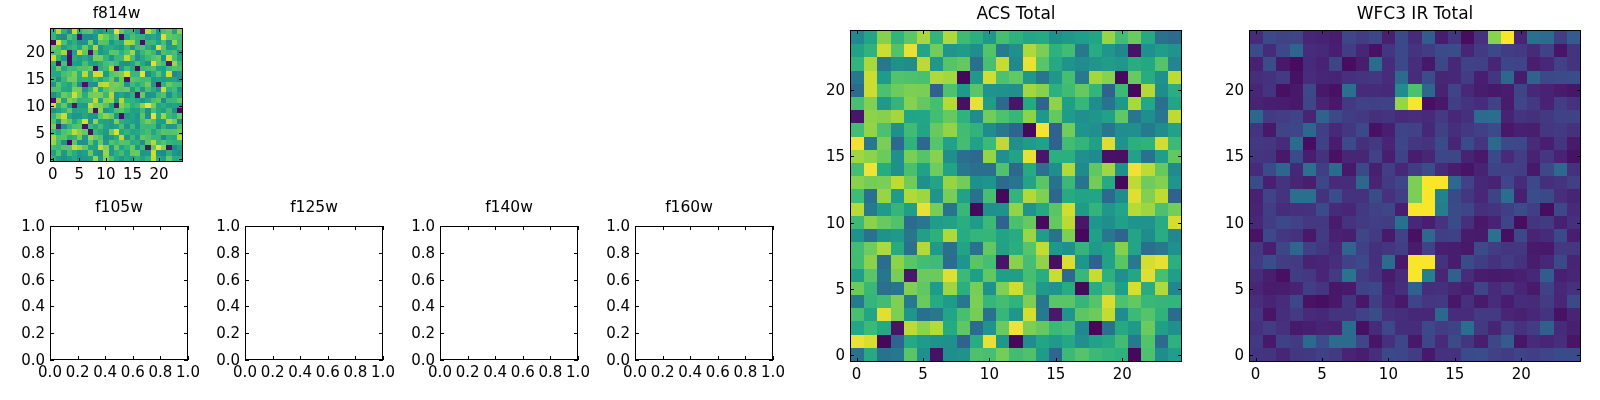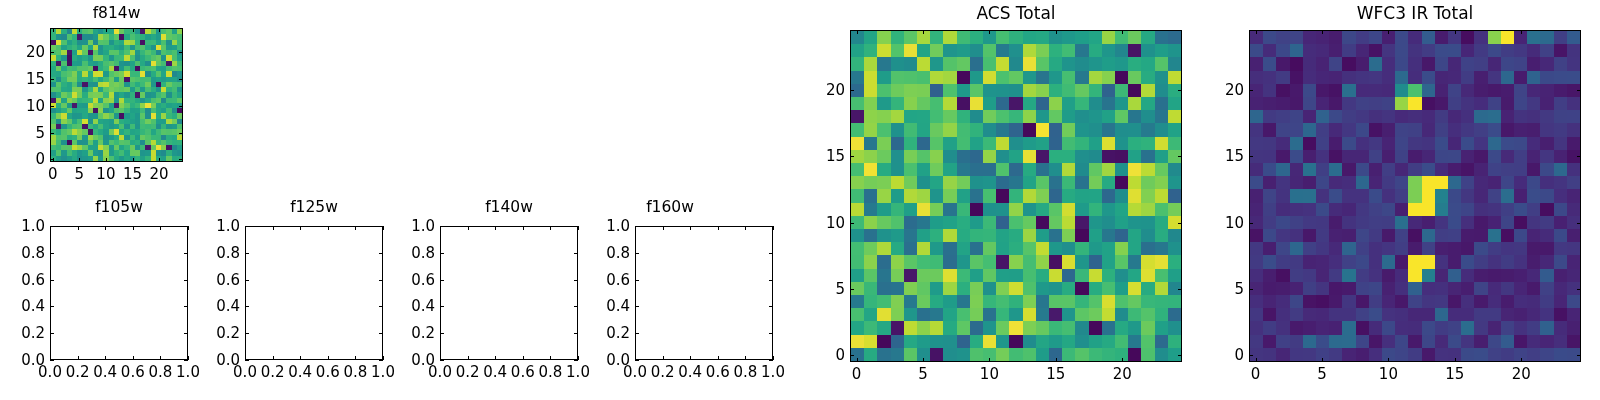--- a/index.html
+++ b/index.html
@@ -826,21 +826,21 @@
         <div class="tick y" style="left:440px;top:252.8px;"></div>
         <div class="tick y" style="left:574px;top:252.8px;"></div>
         <div class="tl y t-sm" style="left:394px;width:41px;top:252.8px;">0.8</div>
         <div class="tick y" style="left:440px;top:226.0px;"></div>
         <div class="tick y" style="left:574px;top:226.0px;"></div>
         <div class="tl y t-sm" style="left:394px;width:41px;top:226.0px;">1.0</div>
       </div>
   </div>
 
   <div class="panel">
-    <div class="title title-sm" style="left:601px;top:198px;width:138px;">f160w</div>
+    <div class="title title-sm" style="left:620px;top:198px;width:138px;">f160w</div>
     <div class="axbox" style="left:635px;top:226px;width:138px;height:134px;"></div>
     <div id="ticks-f160w">
         <div class="tick x" style="left:635.0px;top:356px;"></div>
         <div class="tick x" style="left:635.0px;top:226px;"></div>
         <div class="tl x t-sm" style="left:635.0px;top:363px;">0.0</div>
         <div class="tick x" style="left:662.6px;top:356px;"></div>
         <div class="tick x" style="left:662.6px;top:226px;"></div>
         <div class="tl x t-sm" style="left:662.6px;top:363px;">0.2</div>
         <div class="tick x" style="left:690.2px;top:356px;"></div>
         <div class="tick x" style="left:690.2px;top:226px;"></div>

